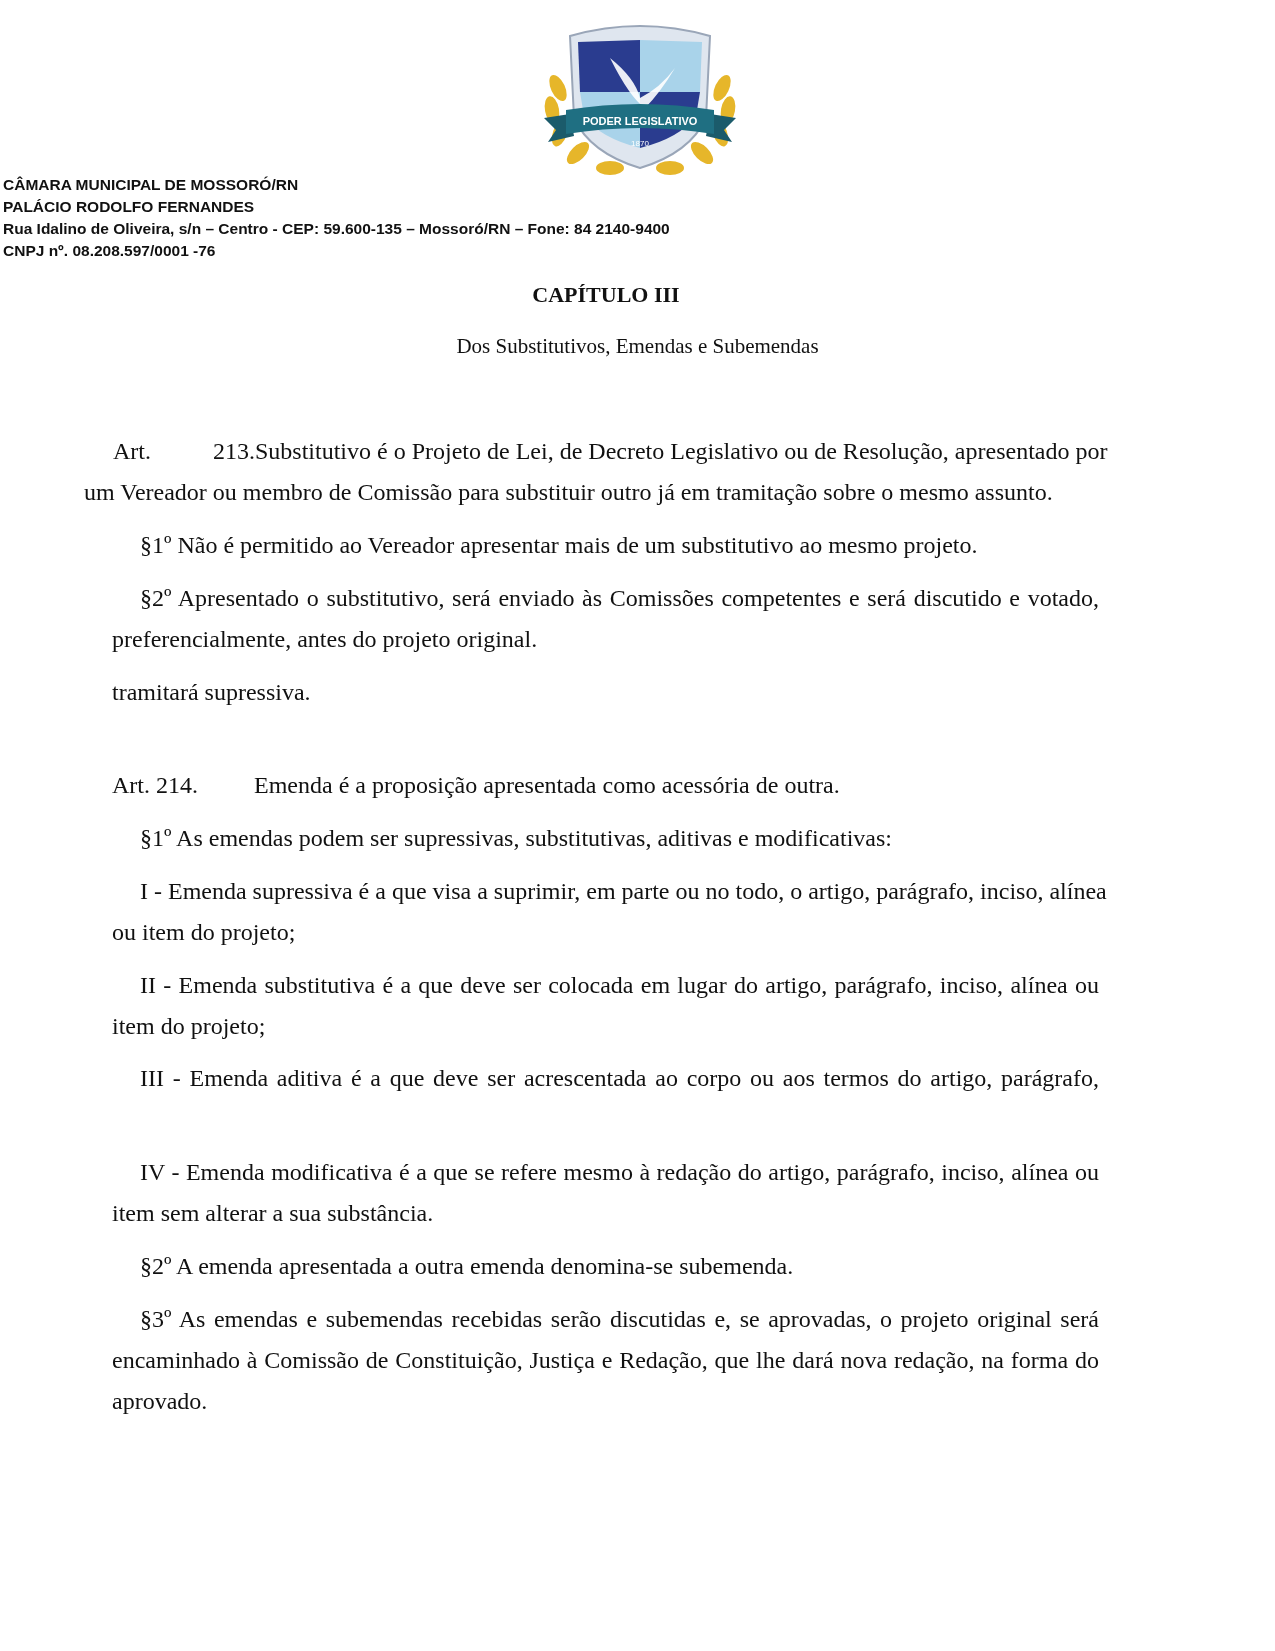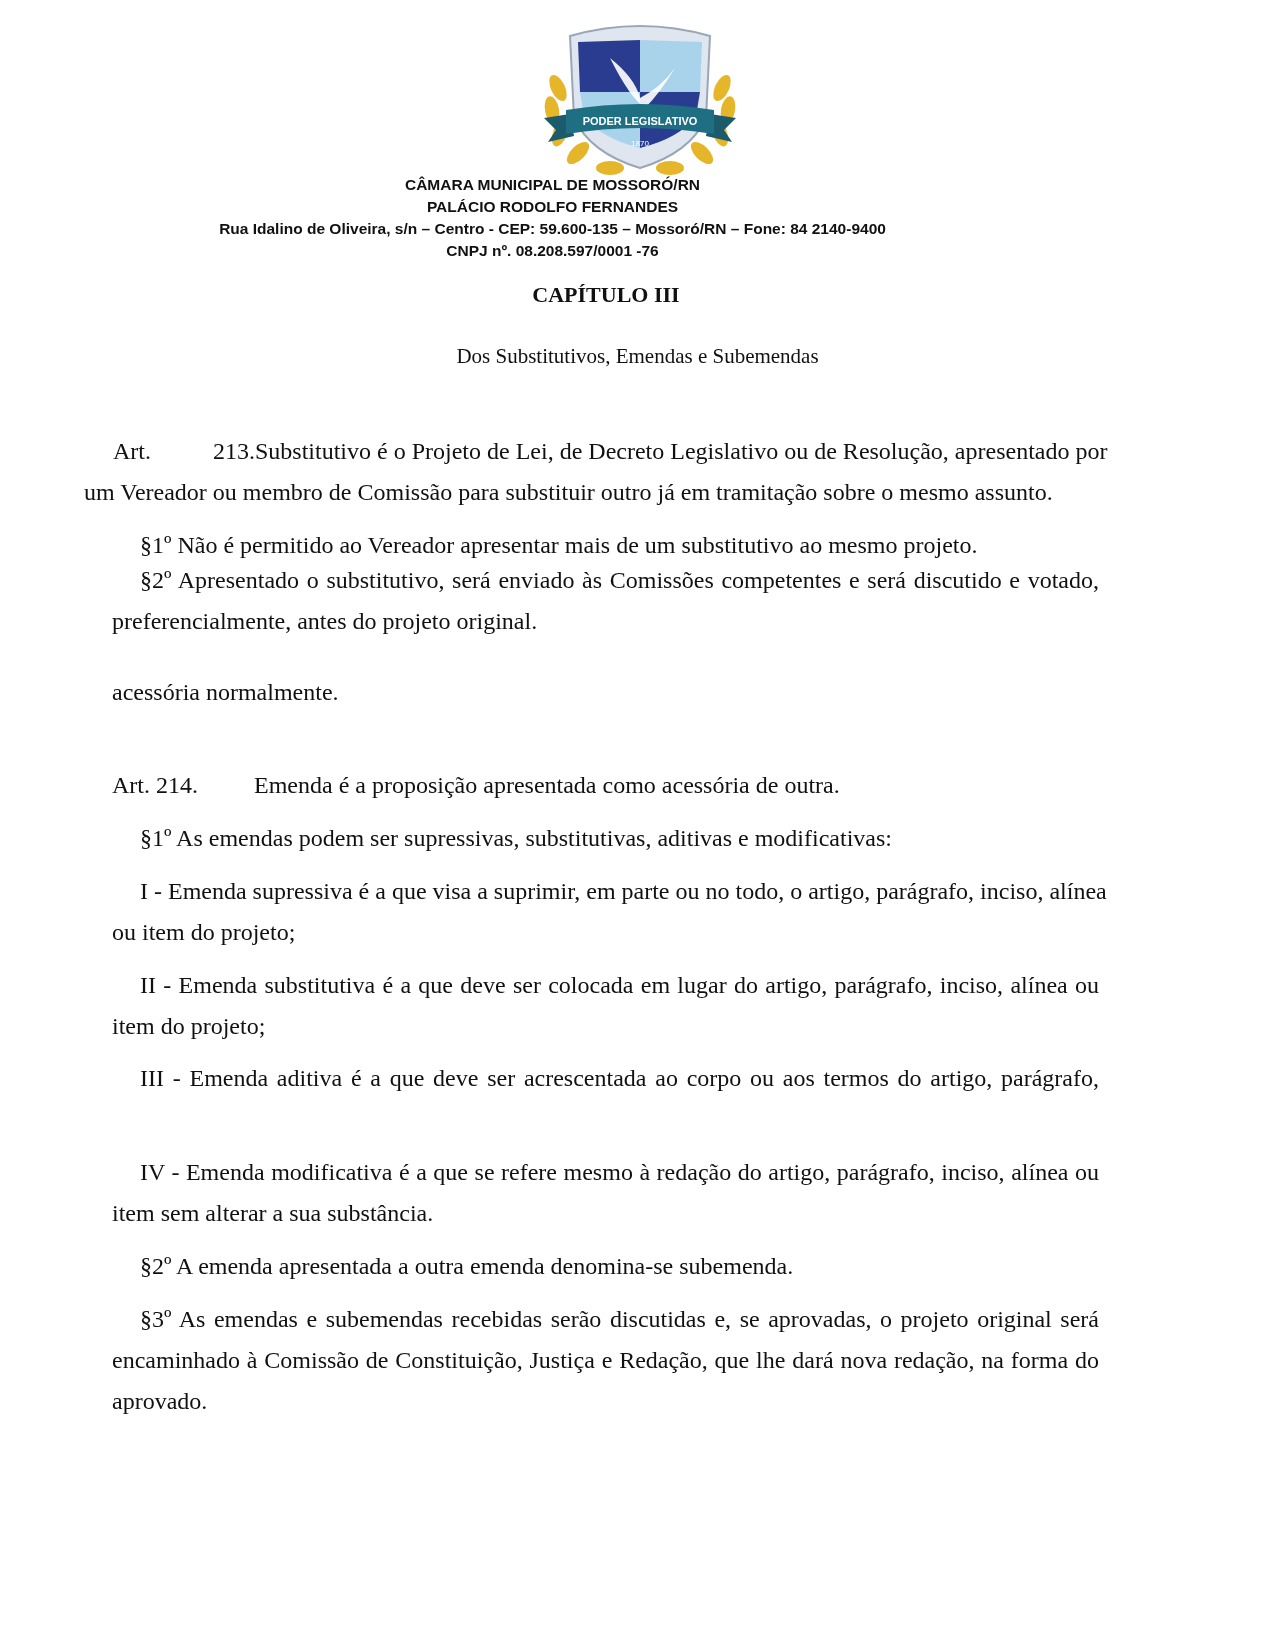--- a/index.html
+++ b/index.html
@@ -1,18 +1,18 @@
 <!DOCTYPE html>
 <html><head>
 <meta charset="utf-8">
 <style>
   html, body { margin:0; padding:0; background:#ffffff; }
   body { width:1275px; height:1651px; position:relative; overflow:hidden; color:#111; }
   .logo { position:absolute; left:540px; top:18px; width:200px; height:162px; }
-  .hdr { position:absolute; left:12px; width:1081px; text-align:center; font-family:"Liberation Sans", sans-serif; font-weight:bold; font-size:15.5px; color:#111; }
+  .hdr { position:absolute; left:3px; width:1081px; font-family:"Liberation Sans", sans-serif; font-weight:bold; font-size:15.5px; color:#111; }
   .chap { position:absolute; left:0; width:1212px; text-align:center; font-family:"Liberation Serif", serif; font-weight:bold; font-size:22px; }
   .sub { position:absolute; left:0; width:1275px; text-align:center; font-family:"Liberation Serif", serif; font-size:21px; }
   .p { position:absolute; font-family:"Liberation Serif", serif; font-size:24px; line-height:41px; text-align:justify; }
   .p .line { display:block; text-align:justify; text-align-last:justify; white-space:nowrap; }
   .p .last { display:block; text-align:left; white-space:nowrap; }
   .art-num { display:inline-block; width:142px; }
 </style>
 </head>
 <body>
 
@@ -47,40 +47,40 @@
     <text x="100" y="128" text-anchor="middle" font-family="Liberation Sans, sans-serif" font-size="8" fill="#ffffff">1870</text>
   </svg>
 </div>
 
 <div class="hdr" style="top:176px;">CÂMARA MUNICIPAL DE MOSSORÓ/RN</div>
 <div class="hdr" style="top:198px;">PALÁCIO RODOLFO FERNANDES</div>
 <div class="hdr" style="top:220px;">Rua Idalino de Oliveira, s/n – Centro - CEP: 59.600-135 – Mossoró/RN – Fone: 84 2140-9400</div>
 <div class="hdr" style="top:242px;">CNPJ nº.  08.208.597/0001 -76</div>
 
 <div class="chap" style="top:282px;">CAPÍTULO III</div>
-<div class="sub" style="top:334px;margin-top:10px;">Dos Substitutivos, Emendas e Subemendas</div>
+<div class="sub" style="top:334px;">Dos Substitutivos, Emendas e Subemendas</div>
 
 <div class="p" style="left:84px; top:431px; width:1015px;">
   <span class="line" style="padding-left:29px;">
     <span class="art-num">Art. 213.</span><span>Substitutivo é o Projeto de Lei, de Decreto Legislativo ou de Resolução, apresentado por</span>
   </span>
   <span class="last">um Vereador ou membro de Comissão para substituir outro já em tramitação sobre o mesmo assunto.</span>
 </div>
 
 <div class="p" style="left:140px; top:525px; width:960px;">
   <span class="last">§1º Não é permitido ao Vereador apresentar mais de um substitutivo ao mesmo projeto.</span>
 </div>
 
-<div class="p" style="left:112px; top:560px; width:987px;">
+<div class="p" style="left:112px; top:578px; width:987px;">
   <span class="line" style="padding-left:28px;">§2º Apresentado o substitutivo, será enviado às Comissões competentes e será discutido e votado,</span>
   <span class="last">preferencialmente, antes do projeto original.</span>
 </div>
 
 <div class="p" style="left:112px; top:672px; width:987px;">
-  <span class="last">acessória normalmente.</span>
+  <span class="last">tramitará supressiva.</span>
 </div>
 
 <div class="p" style="left:112px; top:765px; width:987px;">
   <span class="last">
     <span class="art-num">Art. 214.</span><span>Emenda é a proposição apresentada como acessória de outra.</span>
   </span>
 </div>
 
 <div class="p" style="left:140px; top:818px; width:960px;">
   <span class="last">§1º As emendas podem ser supressivas, substitutivas, aditivas e modificativas:</span>

